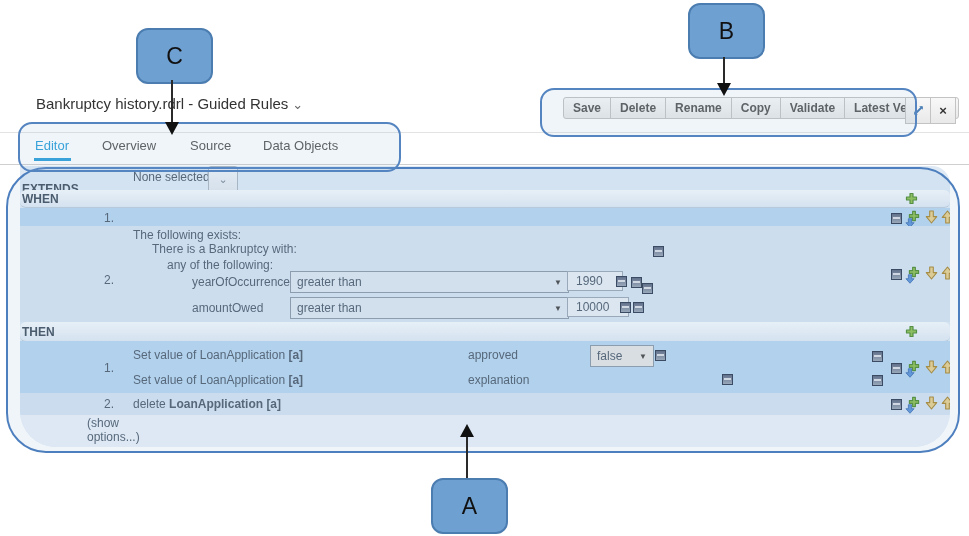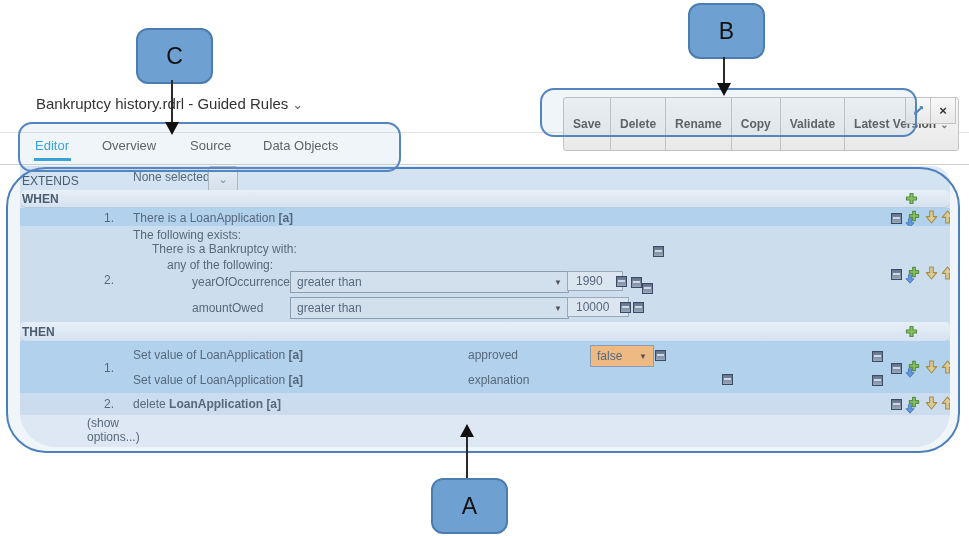--- a/index.html
+++ b/index.html
@@ -7,21 +7,21 @@
        font-family:"Liberation Sans",sans-serif;overflow:hidden;}
   .abs{position:absolute;}
 
   
   .page-title{left:36px;top:95px;font-size:15px;color:#333;z-index:1;}
   .page-title .caret{color:#666;font-size:13px;margin-left:4px;}
   .hdr-divider{left:0;top:132px;width:969px;height:1px;background:#e3e3e3;z-index:1;}
 
   
   .toolbar{left:563px;top:97px;display:flex;z-index:2;}
-  .tb-btn{padding:19px 9px;font-size:12px;font-weight:bold;color:#555;
+  .tb-btn{padding:3px 9px;font-size:12px;font-weight:bold;color:#555;
           background:linear-gradient(#f8f8f8,#e9e9e9);
           border:1px solid #c3c3c3;margin-left:-1px;cursor:pointer;
           display:flex;align-items:center;gap:4px;white-space:nowrap;}
   .tb-btn:first-child{border-radius:3px 0 0 3px;margin-left:0;}
   .tb-btn:last-child{border-radius:0 3px 3px 0;}
   .tb-btn .caret{font-size:10px;color:#777;}
   .toolbar-util{left:906px;top:97px;display:flex;z-index:2;}
   .tb-sq{width:24px;height:25px;display:flex;align-items:center;justify-content:center;
          background:linear-gradient(#f8f8f8,#e9e9e9);border:1px solid #c3c3c3;
          margin-left:-1px;cursor:pointer;font-weight:bold;color:#333;font-size:13px;}
@@ -114,39 +114,38 @@
 <div class="abs tabstrip-border"></div>
 <div class="abs tab active" style="left:35px">Editor</div>
 <div class="abs tab" style="left:102px">Overview</div>
 <div class="abs tab" style="left:190px">Source</div>
 <div class="abs tab" style="left:263px">Data Objects</div>
 <div class="abs tab-underline"></div>
 
 <div class="abs" id="editor">
 
   <div class="band" style="top:0;height:24px">
-    <span class="etext" style="left:2px;top:8px;font-weight:normal;color:#3e4d5c">EXTENDS</span>
+    <span class="etext" style="left:2px;top:16px;font-weight:bold;color:#3e4d5c">EXTENDS</span>
     <span class="etext" style="left:113px;top:4px">None selected</span>
     <div class="dd-btn" style="left:188px;top:0">
       <span>⌄</span>
     </div>
   </div>
 
   <div class="band sec-hdr" style="top:24px;height:17px">
     <span class="etext" style="left:2px;top:2px">WHEN</span>
     <span class="etext icon-btn" style="left:885px;top:2px">
       <svg width="13" height="13" viewBox="0 0 13 13">
           <path d="M5 1.5h3V5h3.5v3H8v3.5H5V8H1.5V5H5z" fill="#8cbf4f" stroke="#4b8a2e" stroke-width="1.2" stroke-linejoin="round"></path>
         </svg>
     </span>
   </div>
 
   <div class="band row-hi" style="top:42px;height:18px">
     <span class="num" style="top:3px">1.</span>
-    <span class="etext" style="left:113px;top:3px"><span>There is a LoanApplication</span> <b>[a]</b></span>
     <div class="cluster" style="left:871px;top:2px">
       <span class="mini-minus"></span>
       <span class="plus-add">
         <span class="p"><svg width="12" height="12" viewBox="0 0 13 13">
               <path d="M5 1.5h3V5h3.5v3H8v3.5H5V8H1.5V5H5z" fill="#8cbf4f" stroke="#4b8a2e" stroke-width="1.2" stroke-linejoin="round"></path>
             </svg></span>
         <span class="a"><svg width="10" height="10" viewBox="0 0 10 11">
               <path d="M3.2 0.8h3.6v4.4h2.7L5 10.2 0.5 5.2h2.7z" fill="#5b93d8" stroke="#2d62a8" stroke-width="0.8"></path>
             </svg></span>
       </span>
@@ -211,21 +210,21 @@
           <path d="M5 1.5h3V5h3.5v3H8v3.5H5V8H1.5V5H5z" fill="#8cbf4f" stroke="#4b8a2e" stroke-width="1.2" stroke-linejoin="round"></path>
         </svg>
     </span>
   </div>
 
   <div class="band row-hi" style="top:175px;height:52px">
     <span class="num" style="top:20px">1.</span>
 
     <span class="etext" style="left:113px;top:7px"><span>Set value of LoanApplication</span> <b>[a]</b></span>
     <span class="etext" style="left:448px;top:7px">approved</span>
-    <div class="fake-select" style="left:570px;top:4px;width:50px;background:#fdba74">
+    <div class="fake-select" style="left:570px;top:4px;width:50px;background:#e5e5e5">
       <span>false</span>
       <span class="sel-arrow">▼</span>
     </div>
     <span class="mini-minus" style="left:635px;top:9px"></span>
     <span class="mini-minus" style="left:852px;top:10px"></span>
 
     <span class="etext" style="left:113px;top:32px"><span>Set value of LoanApplication</span> <b>[a]</b></span>
     <span class="etext" style="left:448px;top:32px">explanation</span>
     <span class="mini-minus" style="left:702px;top:33px"></span>
     <span class="mini-minus" style="left:852px;top:34px"></span>

